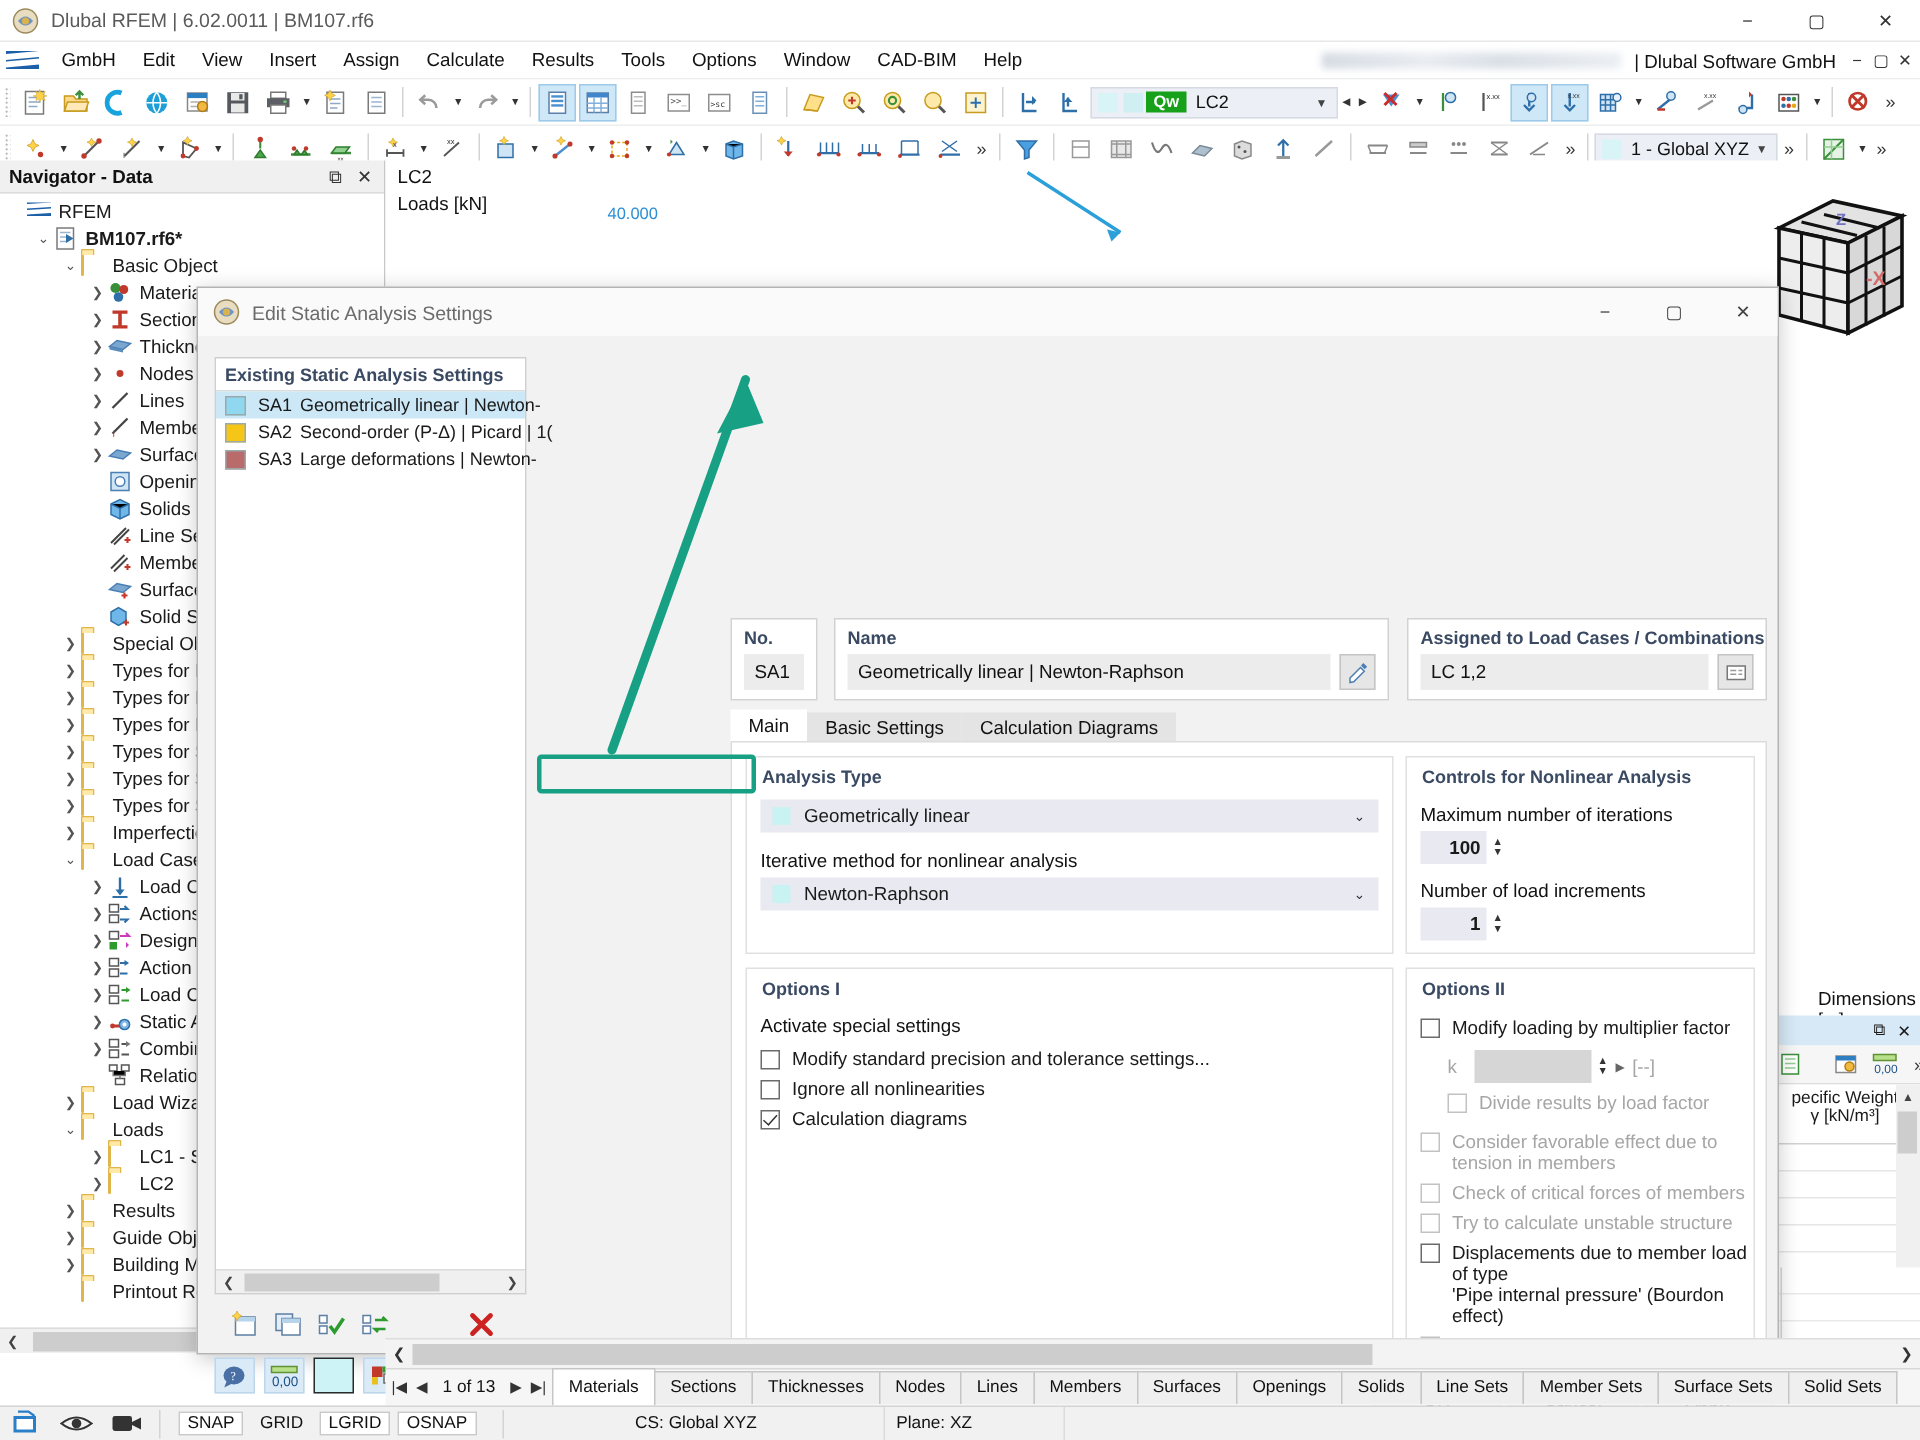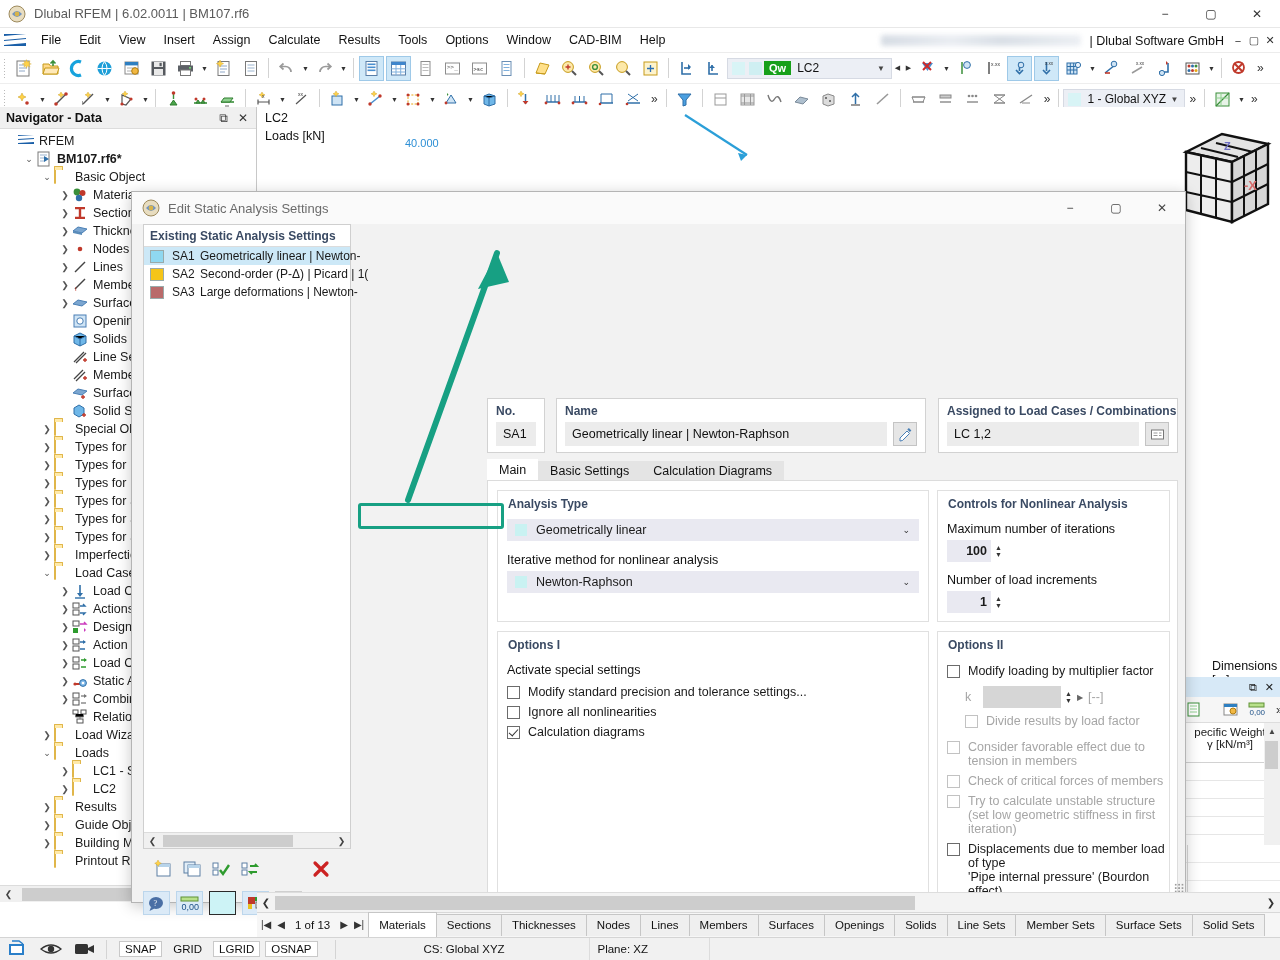--- a/index.html
+++ b/index.html
@@ -168,21 +168,21 @@
     box-shadow: 0 3px 14px rgba(0,0,0,.22);
     margin-top: 48px;
   }
   .dlg-title { height: 32px; display: flex; align-items: center; background: #fafafa; }
   .dlg-title .ic { width: 18px; height: 18px; margin: 0 8px 0 10px; }
   .dlg-title .tx { font-size: 13px; color: #6b6b6b; }
   .dlg-wbtns { position: absolute; right: 0; top: 0; display: flex; }
   .dlg-wbtn { width: 46px; height: 32px; display: flex; align-items: center; justify-content: center;
               color: #444; font-size: 12px; }
 
-  .dlg-body { position: absolute; left: 0; top: 24px; width: 1055px; height: 680px; }
+  .dlg-body { position: absolute; left: 0; top: 38px; width: 1055px; height: 680px; }
 
   
   .lpanel { position: absolute; left: 11px; top: 8px; width: 208px; height: 625px;
             background: #fff; border: 1px solid #cfcfcf; }
   .lpanel-hdr { height: 22px; display: flex; align-items: center; padding-left: 6px;
                 font-weight: bold; color: #3a4a63; font-size: 12px; border-bottom: 1px solid #dcdcdc;}
   .lrow { height: 18px; display: flex; align-items: center; font-size: 12px; white-space: nowrap; }
   .lrow.sel { background: #cce8f7; }
   .lswatch { width: 14px; height: 13px; margin: 0 8px 0 6px; flex: 0 0 14px; border: 1px solid #9aa; }
   .lcode { width: 28px; flex: 0 0 28px; }
@@ -293,21 +293,21 @@
 
   <div class="menubar">
     <span class="flagicon">
       <svg width="22" height="16" viewBox="0 0 22 16">
         <rect x="0" y="2" width="22" height="12" fill="#1a5fa8"></rect>
         <path d="M0 4 L22 2 L22 6 L0 8z" fill="#ffffff"></path>
         <path d="M0 9 L22 7 L22 11 L0 13z" fill="#ffffff"></path>
       </svg>
     </span>
     <div id="menu-items" style="display:flex;">
-        <div class="menu-item">File</div>
+        <div class="menu-item">GmbH</div>
         <div class="menu-item">Edit</div>
         <div class="menu-item">View</div>
         <div class="menu-item">Insert</div>
         <div class="menu-item">Assign</div>
         <div class="menu-item">Calculate</div>
         <div class="menu-item">Results</div>
         <div class="menu-item">Tools</div>
         <div class="menu-item">Options</div>
         <div class="menu-item">Window</div>
         <div class="menu-item">CAD-BIM</div>
@@ -1433,21 +1433,21 @@
               <div class="cbrow" style="margin-top: 12px;">
                 <span class="cb dis"></span>
                 <span><span class="dis-txt">Consider favorable effect due to tension in members</span></span>
               </div>
               <div class="cbrow">
                 <span class="cb dis"></span>
                 <span><span class="dis-txt">Check of critical forces of members</span></span>
               </div>
               <div class="cbrow">
                 <span class="cb dis"></span>
-                <span><span class="dis-txt">Try to calculate unstable structure</span><br><span class="dis-txt">(set low geometric stiffness in first iteration)</span></span>
+                <span><span class="dis-txt">Try to calculate unstable structure</span><br></span>
               </div>
               <div class="cbrow">
                 <span class="cb"></span>
                 <span><span>Displacements due to member load of type</span><br><span>'Pipe internal pressure' (Bourdon effect)</span></span>
               </div>
               <div class="cbrow">
                 <span class="cb dis"></span>
                 <span><span class="dis-txt">Save results of all load increments</span></span>
               </div>
               <div class="cbrow">

